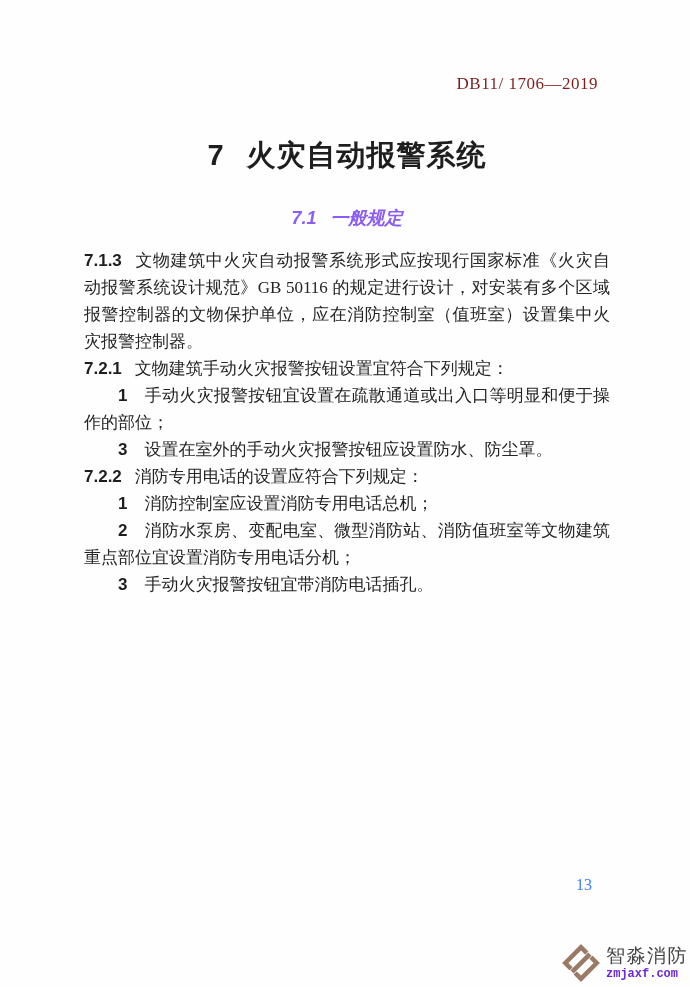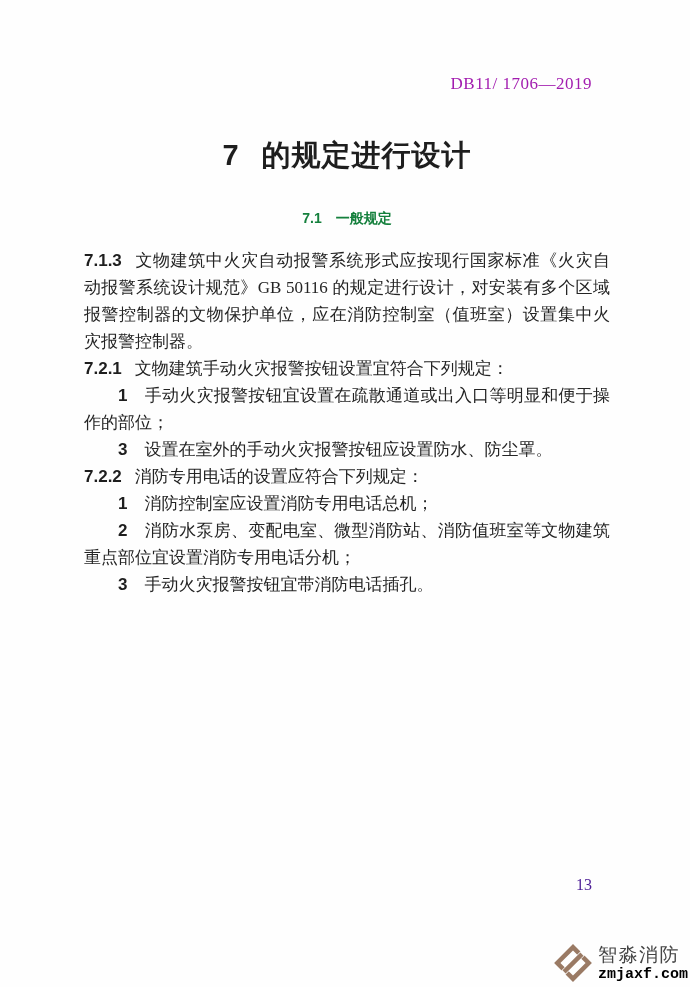--- a/index.html
+++ b/index.html
@@ -8,47 +8,48 @@
     width:690px;height:987px;
     margin:0 auto;
     background:#fefefe;
     color:#222;
     font-family:"Liberation Serif", serif;
     overflow:hidden;
     box-sizing:border-box;
   }
   .doc-number{
     position:absolute;
-    top:74px;right:98px;
+    top:74px;right:92px;
     font-size:17px;
     letter-spacing:0.5px;
-    color:#a21caf;
+    color:#7f1d1d;
   }
   .content{
     padding:138px 80px 0 84px;
   }
   .chapter-title{
     margin:0 0 33px 0;
     text-align:center;
     font-family:"Liberation Sans", sans-serif;
     font-size:29px;
     line-height:34px;
     font-weight:bold;
     color:#1e1e1e;
     letter-spacing:1px;
   }
   .chapter-title .num-gap{display:inline-block;width:22px;}
   .section-heading{
     margin:0 0 16px 0;
     text-align:center;
     font-family:"Liberation Sans", sans-serif;
-    font-size:14px;
+    font-size:18px;
     line-height:26px;
     font-weight:bold;
-    color:#15803d;
+    color:#8b5cf6;
+    font-style:italic;
   }
   .section-heading.second{margin-top:9px;margin-bottom:15px;}
   .section-heading .num-gap{display:inline-block;width:14px;}
   p.clause, p.item{
     margin:0;
     font-size:17px;
     line-height:27px;
     text-align:justify;
     color:#242424;
   }
@@ -62,55 +63,55 @@
   .inum{
     font-family:"Liberation Sans", sans-serif;
     font-weight:bold;
     margin-right:17px;
     color:#1e1e1e;
   }
   .page-number{
     position:absolute;
     top:876px;right:98px;
     font-size:16px;
-    color:#4c1d95;
+    color:#3b82f6;
   }
   .watermark{
     position:absolute;
     right:2px;bottom:3px;
     display:flex;
     align-items:center;
     gap:4px;
   }
   .wm-logo{width:42px;height:42px;flex:0 0 auto;}
   .wm-text{display:flex;flex-direction:column;line-height:1;}
   .wm-brand{
     font-family:Liberation Sans, sans-serif;
     font-size:19px;
     letter-spacing:1.5px;
     color:#454545;
   }
   .wm-domain{
     font-family:"Liberation Mono", monospace;
     font-weight:bold;
-    font-size:15px;
+    font-size:12px;
     margin-top:3px;
-    color:#000000;
+    color:#6d28d9;
   }
 </style>
 </head>
 <body>
 
 <div class="page">
 
   <div class="doc-number">DB11/ 1706—2019</div>
 
   <main class="content">
 
-    <h1 class="chapter-title"><span>7</span><span class="num-gap"></span><span>的规定进行设计</span></h1>
+    <h1 class="chapter-title"><span>7</span><span class="num-gap"></span><span>火灾自动报警系统</span></h1>
 
     <h2 class="section-heading"><span>7.1</span><span class="num-gap"></span><span>一般规定</span></h2>
 
 
 
     <p class="clause"><span class="cnum">7.1.3</span><span>文物建筑中火灾自动报警系统形式应按现行国家标准《火灾自动报警系统设计规范》GB 50116 的规定进行设计，对安装有多个区域报警控制器的文物保护单位，应在消防控制室（值班室）设置集中火灾报警控制器。</span></p>
 
 
     <p class="clause"><span class="cnum">7.2.1</span><span>文物建筑手动火灾报警按钮设置宜符合下列规定：</span></p>
 

